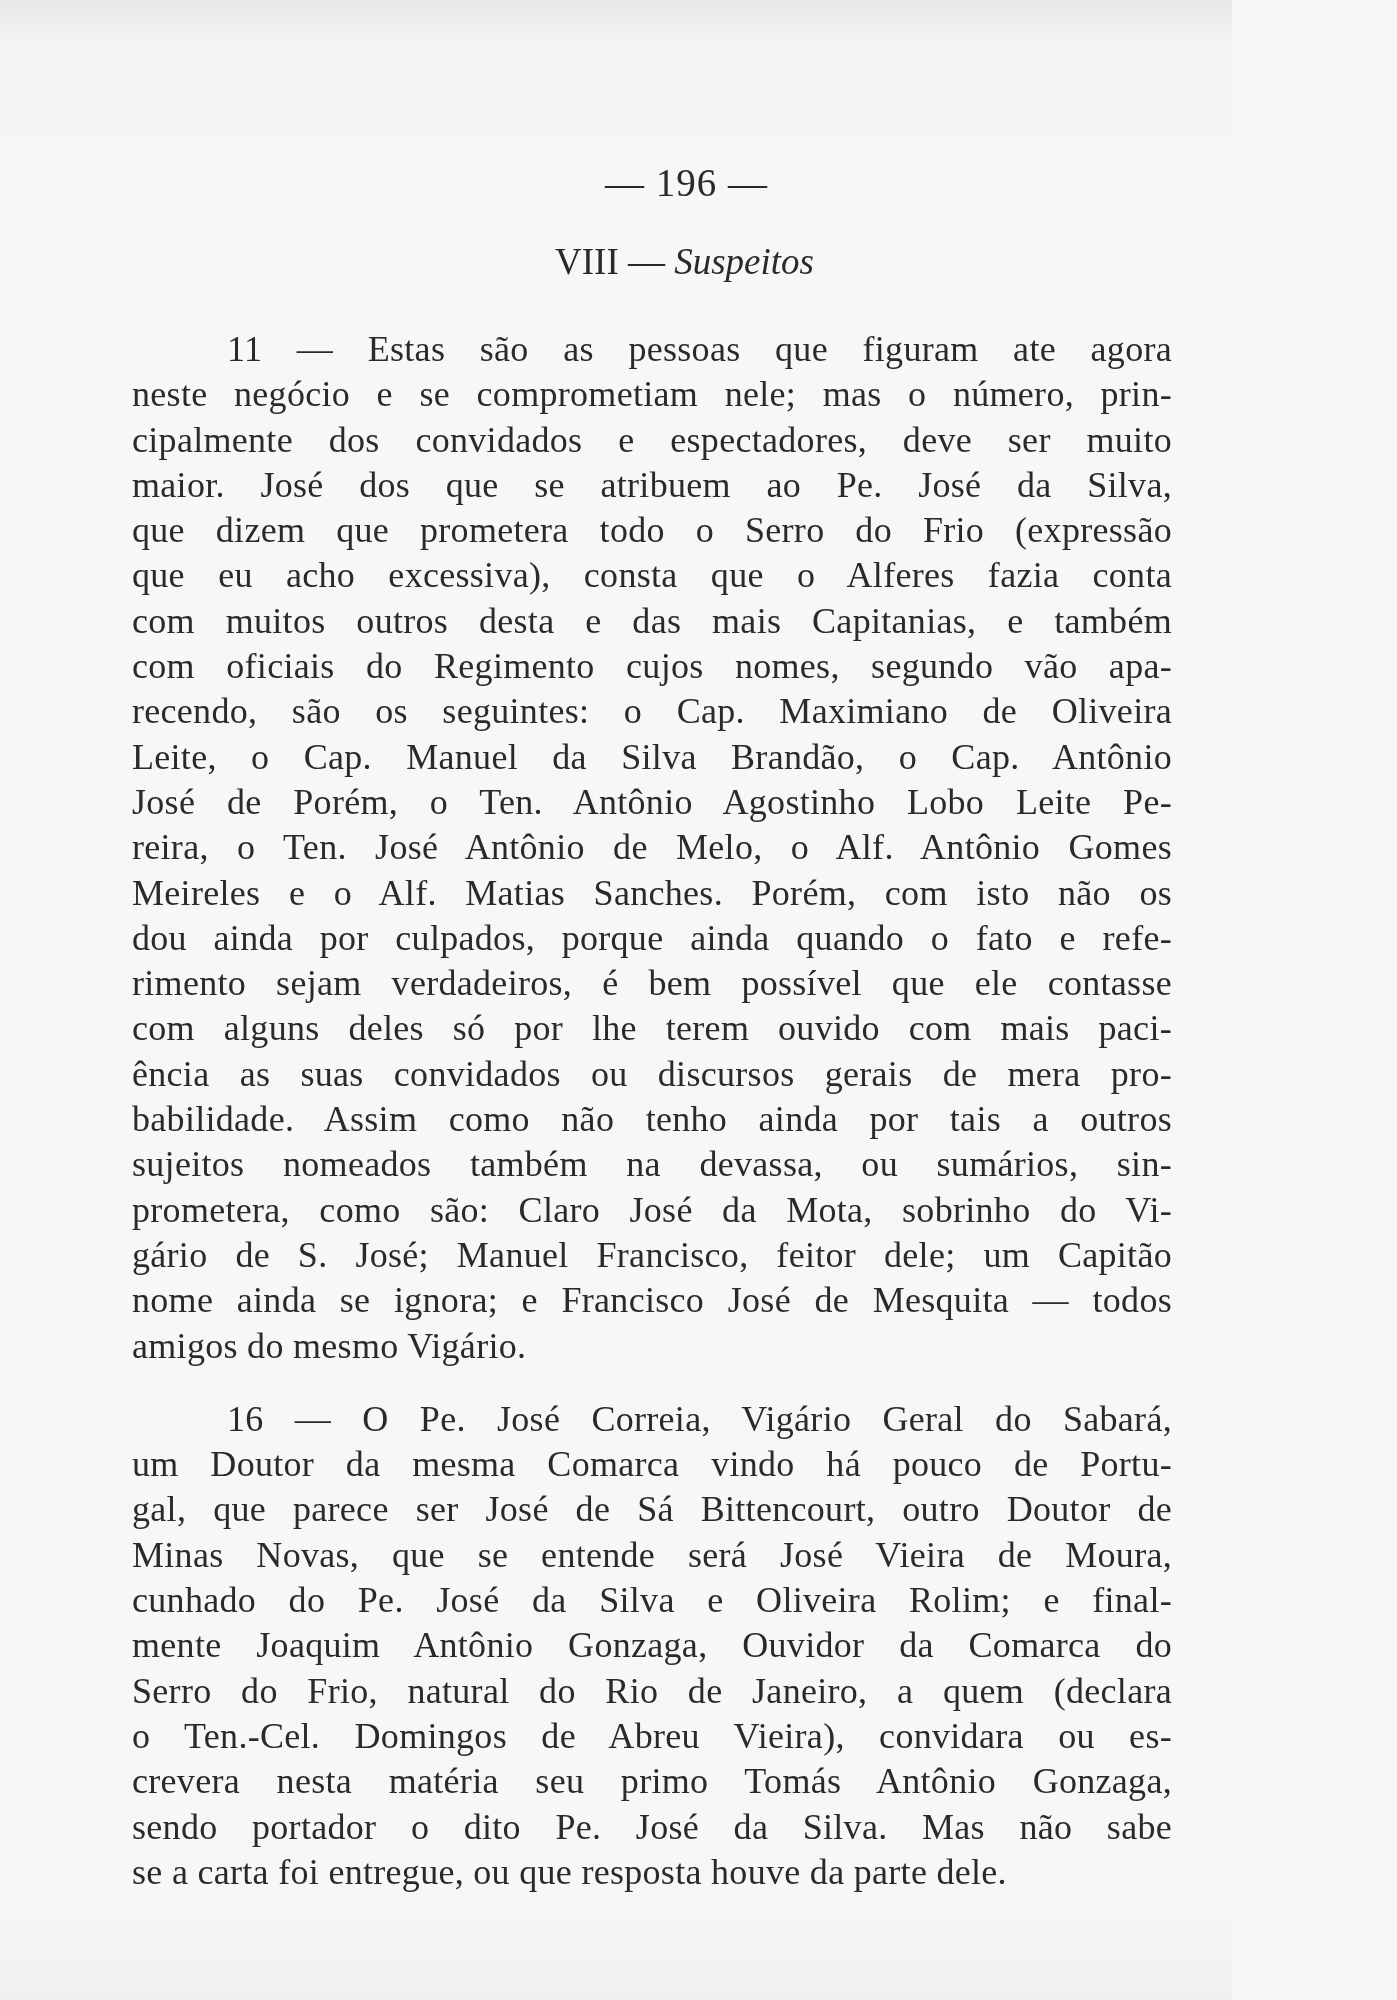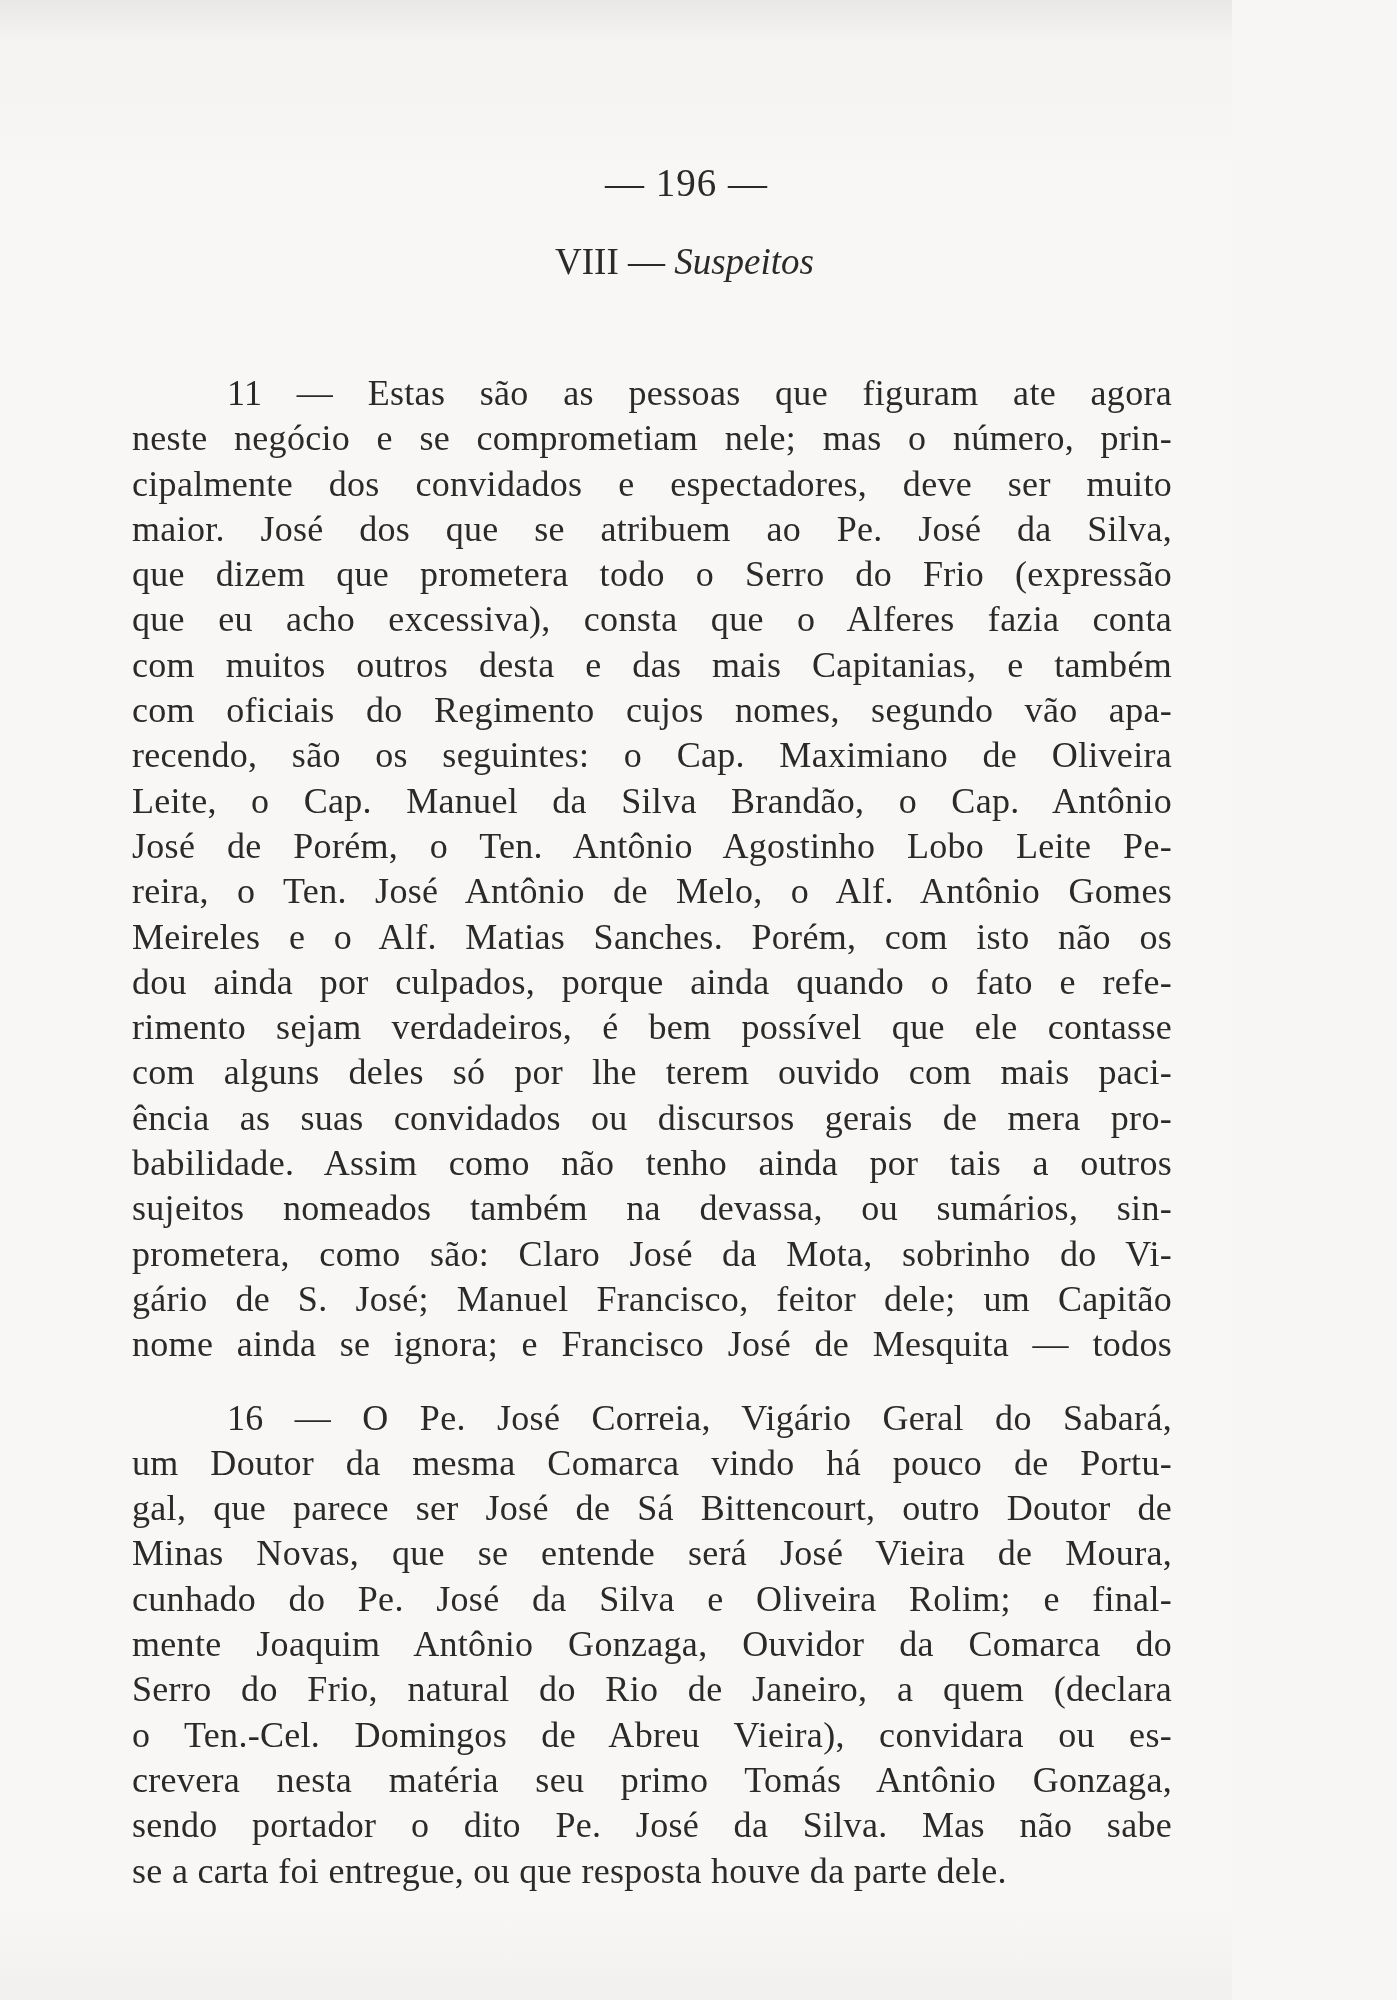--- a/index.html
+++ b/index.html
@@ -41,21 +41,20 @@
       margin-left: -14px;
     }
     .chapter-title .italic {
       font-style: italic;
     }
     .text-block {
       position: absolute;
       left: 132px;
       top: 327px;
       width: 1040px;
-      margin-top: 44px;
     }
     .line {
       display: block;
       font-size: 36px;
       line-height: 45.3px;
       height: 45.3px;
       white-space: nowrap;
       text-align: justify;
       text-align-last: justify;
       letter-spacing: 0.3px;
@@ -101,20 +100,21 @@
         <span class="line">Meireles e o Alf. Matias Sanches. Porém, com isto não os</span>
         <span class="line">dou ainda por culpados, porque ainda quando o fato e refe-</span>
         <span class="line">rimento sejam verdadeiros, é bem possível que ele contasse</span>
         <span class="line">com alguns deles só por lhe terem ouvido com mais paci-</span>
         <span class="line">ência as suas convidados ou discursos gerais de mera pro-</span>
         <span class="line">babilidade. Assim como não tenho ainda por tais a outros</span>
         <span class="line">sujeitos nomeados também na devassa, ou sumários, sin-</span>
         <span class="line">prometera, como são: Claro José da Mota, sobrinho do Vi-</span>
         <span class="line">gário de S. José; Manuel Francisco, feitor dele; um Capitão</span>
         <span class="line">nome ainda se ignora; e Francisco José de Mesquita — todos</span>
+        <span class="line last">amigos do mesmo Vigário.</span>
       </div>
     <div class="paragraph" id="para-1">
         <span class="line indent">16 — O Pe. José Correia, Vigário Geral do Sabará,</span>
         <span class="line">um Doutor da mesma Comarca vindo há pouco de Portu-</span>
         <span class="line">gal, que parece ser José de Sá Bittencourt, outro Doutor de</span>
         <span class="line">Minas Novas, que se entende será José Vieira de Moura,</span>
         <span class="line">cunhado do Pe. José da Silva e Oliveira Rolim; e final-</span>
         <span class="line">mente Joaquim Antônio Gonzaga, Ouvidor da Comarca do</span>
         <span class="line">Serro do Frio, natural do Rio de Janeiro, a quem (declara</span>
         <span class="line">o Ten.-Cel. Domingos de Abreu Vieira), convidara ou es-</span>

